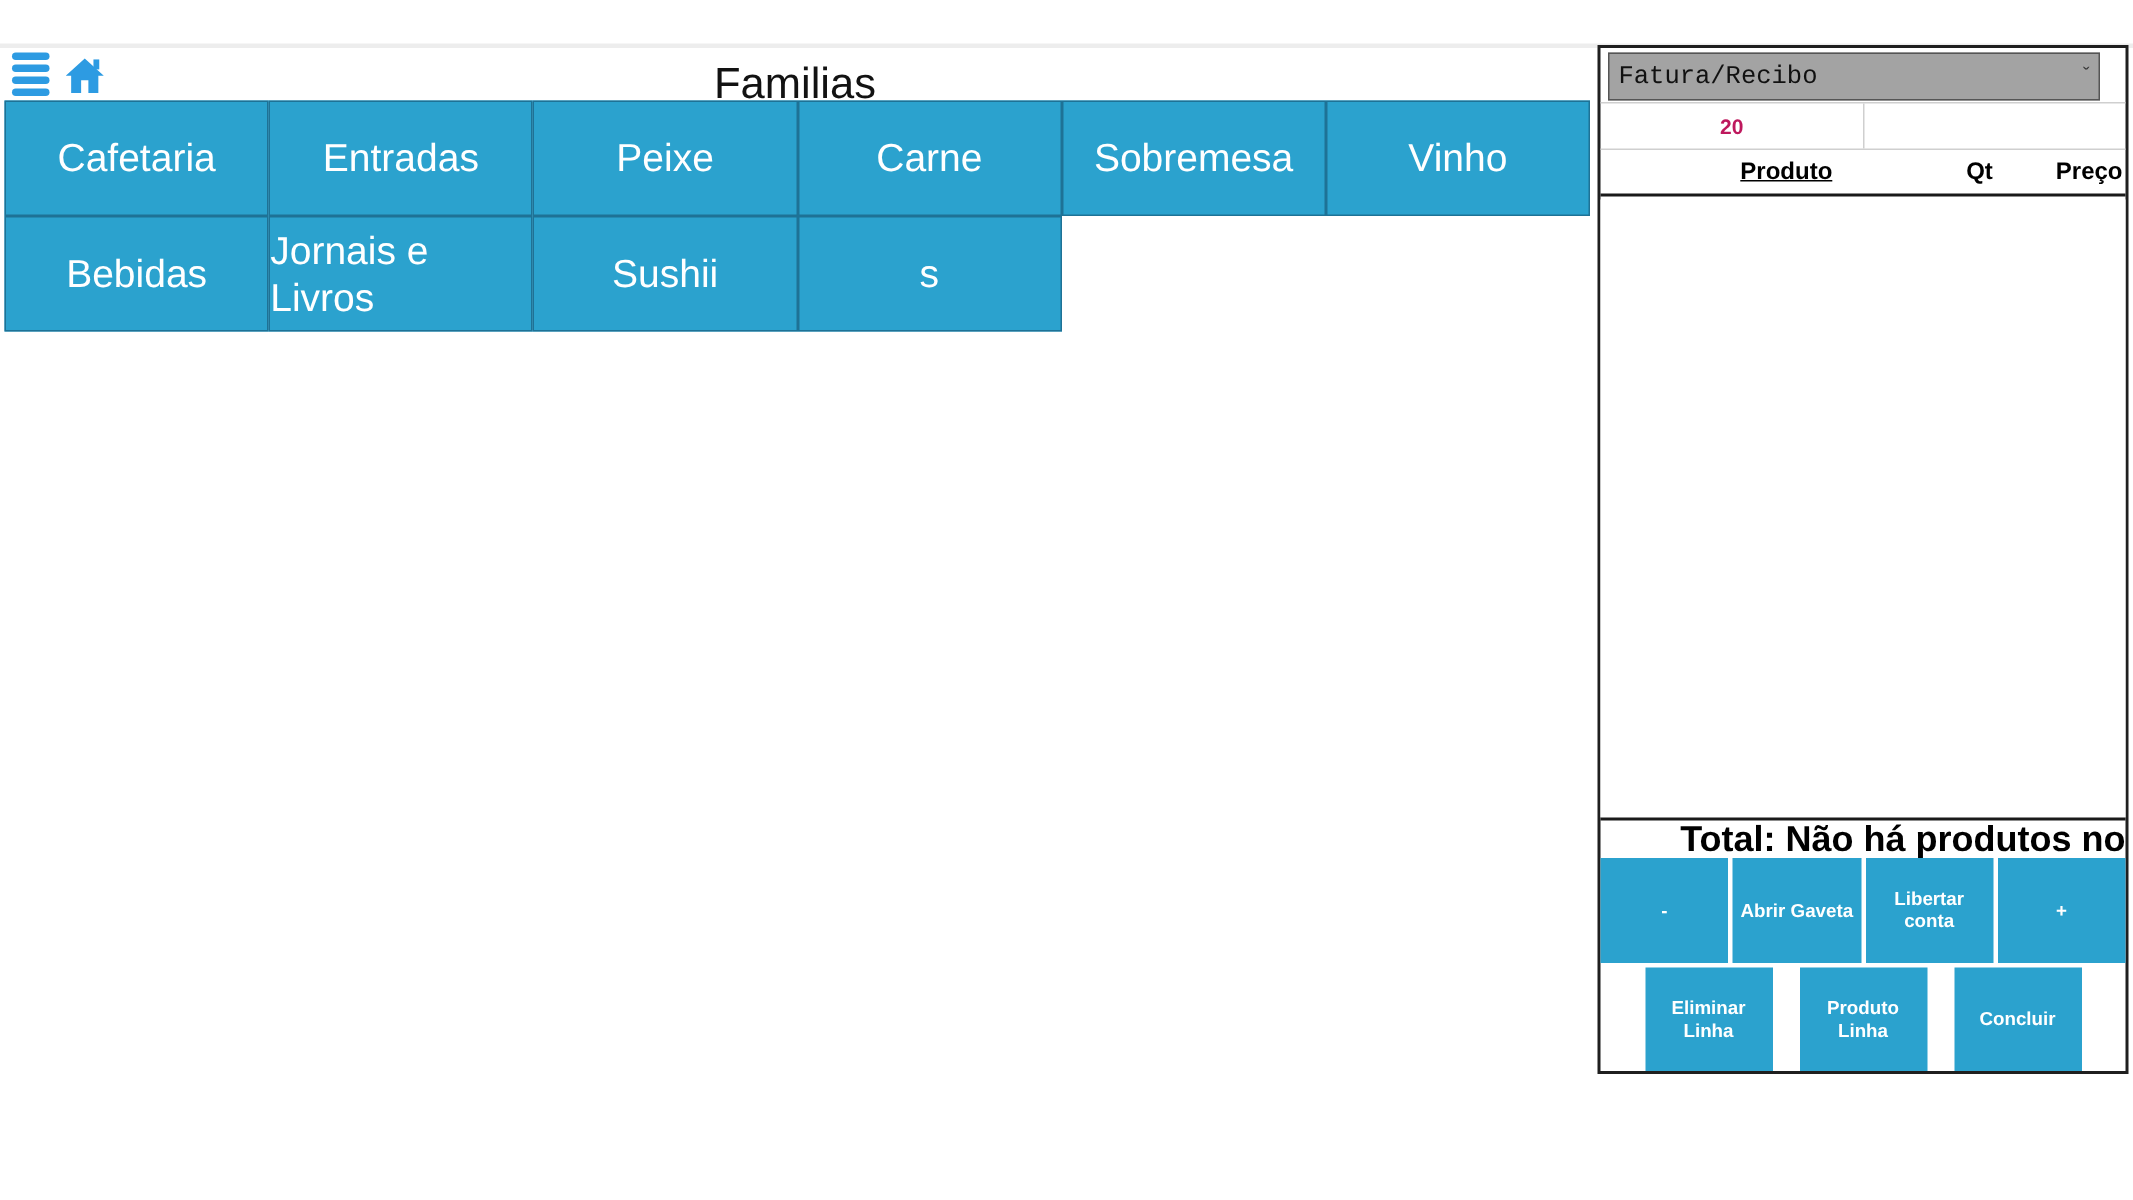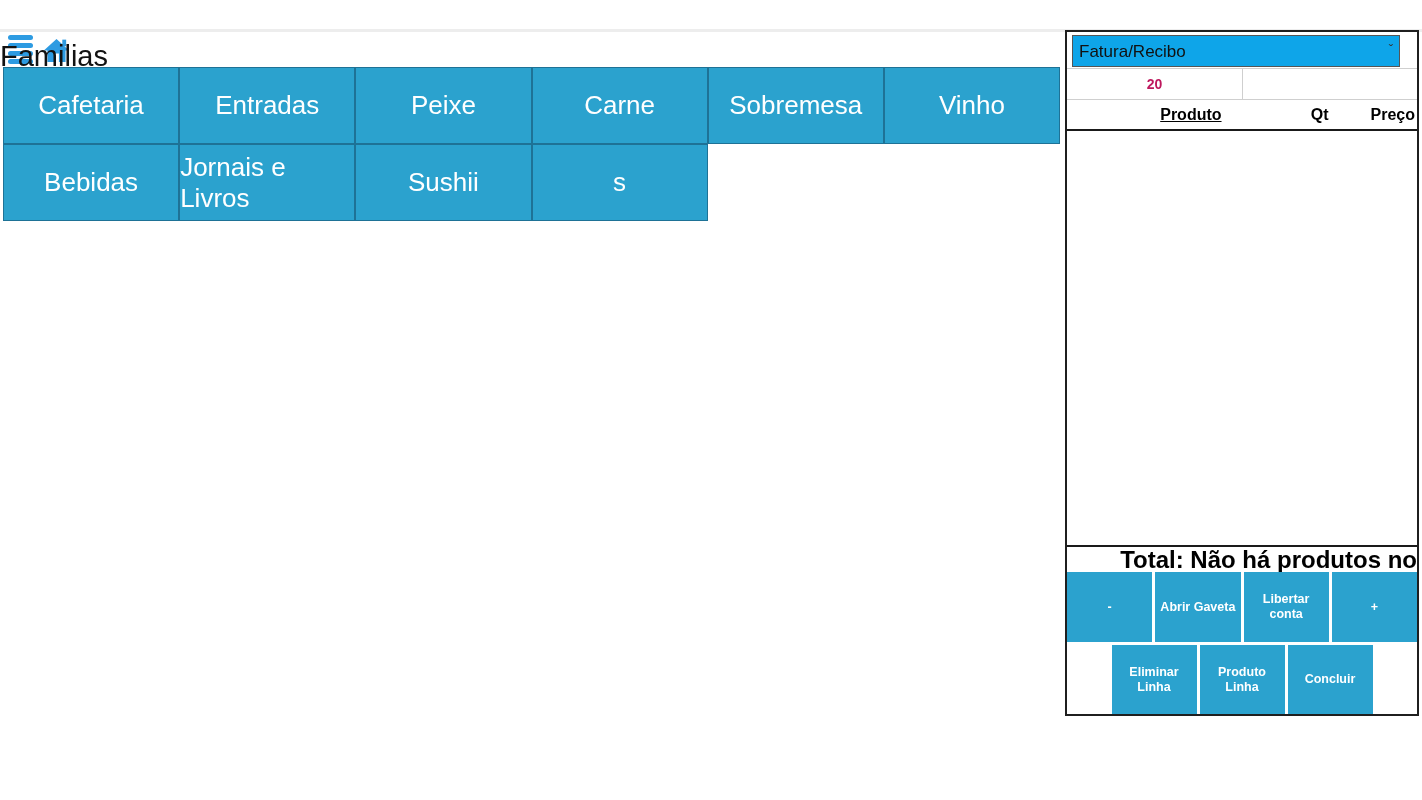--- a/index.html
+++ b/index.html
@@ -26,21 +26,21 @@
     background: #2d9be2; margin-bottom: 3px;
   }
   .home-icon {
     position: absolute; left: 42px; top: 36px;
     width: 29px; height: 29px; cursor: pointer; color: #2d9be2;
   }
 
   
   .page-title {
     position: absolute; left: 0; top: 40px; width: 1060px;
-    font-size: 29px; color: #121212;
+    text-align: center; font-size: 29px; color: #121212;
     z-index: 0; white-space: nowrap;
   }
 
   
   .families-grid {
     position: absolute; left: 3px; top: 67px; width: 1057px;
     display: grid; grid-template-columns: repeat(6, 1fr);
     grid-auto-rows: 77px; z-index: 1;
   }
   .family-btn {
@@ -54,22 +54,22 @@
   .order-panel {
     position: absolute; left: 1065px; top: 30px;
     width: 354px; height: 686px;
     border: 2px solid #1f1f1f; background: #ffffff;
   }
   .doc-type-wrap {
     position: absolute; left: 5px; top: 3px; width: 328px; height: 32px;
   }
   .doc-type-select {
     width: 100%; height: 100%;
-    border: 1px solid #555; background: #0ea5e9;
-    font-family: Liberation Sans, sans-serif;
+    border: 1px solid #555; background: #a3a3a3;
+    font-family: Liberation Mono, monospace;
     font-size: 17px; color: #111; padding: 0 22px 0 6px;
     -webkit-appearance: none; appearance: none; border-radius: 0;
     cursor: pointer;
   }
   .doc-chevron {
     position: absolute; right: 7px; top: 8px;
     font-size: 13px; color: #333; pointer-events: none; line-height: 1;
   }
   .number-row {
     position: absolute; left: 0; top: 36px; width: 350px; height: 32px;
@@ -103,21 +103,21 @@
     white-space: nowrap; overflow: hidden; text-align: right;
     line-height: 26px;
   }
   .actions-row1 {
     position: absolute; left: 0; top: 540px; width: 350px; height: 70px;
     display: flex; gap: 3px;
   }
   .actions-row1 .pos-btn { flex: 1; }
   .actions-row2 {
     position: absolute; left: 0; top: 613px; width: 350px; height: 69px;
-    display: flex; gap: 3px; justify-content: center;
+    display: flex; gap: 18px; justify-content: center;
   }
   .actions-row2 .pos-btn { width: 85px; }
   .pos-btn {
     background: #2ba2ce; color: #ffffff;
     font-size: 12.5px; font-weight: 700; line-height: 1.2;
     display: flex; align-items: center; justify-content: center;
     text-align: center; cursor: pointer; padding: 2px;
   }
 </style>
 </head>

